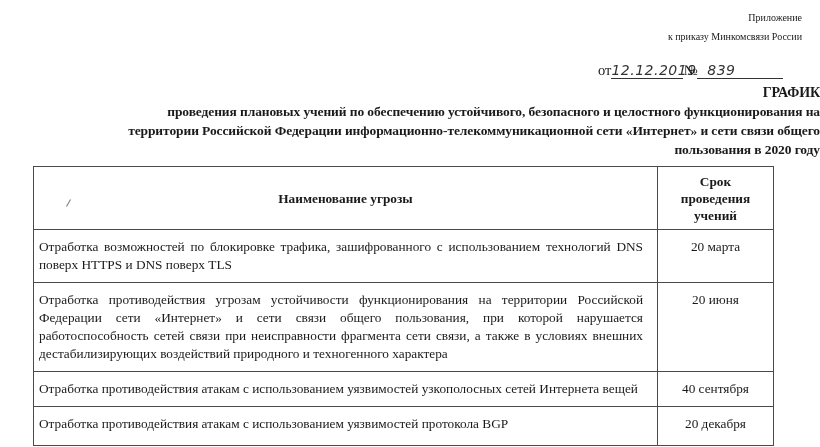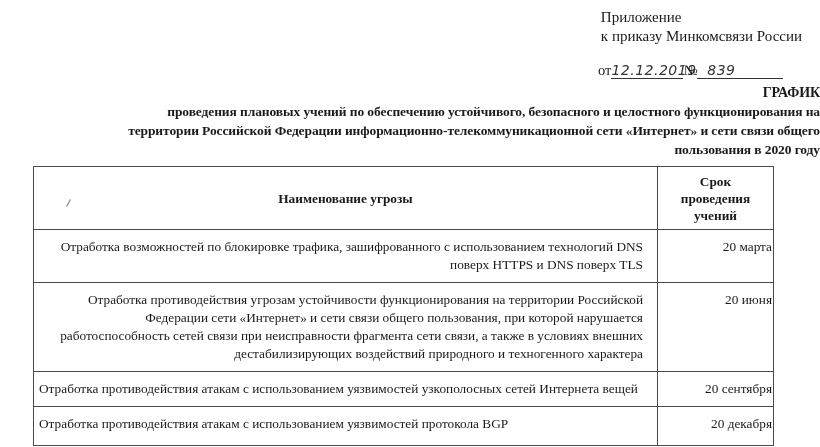--- a/index.html
+++ b/index.html
@@ -1,32 +1,32 @@
 <!DOCTYPE html>
 <html><head>
 <meta charset="utf-8">
 <style>
   html, body { margin: 0; padding: 0; }
   body {
     width: 820px; height: 447px; background: #ffffff; position: relative; overflow: hidden;
     font-family: "Liberation Serif", serif; color: #1a1a1a;
   }
-  .appendix { position: absolute; right: 18px; top: 8px; text-align: left; font-size: 15px; line-height: 19px; }
+  .appendix { position: absolute; right: 18px; top: 8px; text-align: right; font-size: 10px; line-height: 19px; }
   .order-line { position: absolute; left: 598px; top: 62px; font-size: 14.5px; white-space: nowrap; }
   .hand { font-family: "DejaVu Sans", sans-serif; font-style: italic; font-size: 14px; color: #333; letter-spacing: 0.5px; }
   .uline { display: inline-block; border-bottom: 1px solid #333; line-height: 16px; }
   .date-val { width: 72px; text-align: left; }
   .num-val { width: 76px; padding-left: 10px; }
   .title-block { position: absolute; left: 30px; width: 790px; top: 83px; text-align: right; font-weight: bold; font-size: 13.5px; line-height: 19px; letter-spacing: -0.1px; }
   .title-block .main { font-size: 14px; margin-bottom: 0; }
   table.schedule {
     position: absolute; left: 33px; top: 166px; width: 741px;
     border-collapse: collapse; font-size: 13.3px; line-height: 18px;
   }
-  table.schedule td, table.schedule th { border: 1.3px solid #4a4a4a; vertical-align: top; text-align: right; }
+  table.schedule td, table.schedule th { border: 1.3px solid #4a4a4a; vertical-align: top; }
   table.schedule th { font-weight: bold; text-align: center; vertical-align: middle; font-size: 13.3px; line-height: 17px; }
   th.col-threat { height: 60px; position: relative; }
   th.col-date { width: 107px; padding: 2px 4px; margin-top: 36px; }
   td.threat { padding: 8px 14px 8px 5px; text-align: justify; }
   td.date { text-align: center; padding-top: 8px; }
   .tick-mark { position: absolute; left: 34px; top: 32px; width: 1px; height: 8px; background: #777; transform: rotate(30deg); }
   .row-h1 { height: 46px; }
   .row-h2 { height: 77px; margin-left: 28px; }
   .row-h3 { height: 31px; }
   .row-h4 { height: 39px; }
@@ -66,20 +66,20 @@
   <tr class="row-h1">
     <td class="threat">Отработка возможностей по блокировке трафика, зашифрованного с использованием технологий DNS поверх HTTPS и DNS поверх TLS</td>
     <td class="date">20 марта</td>
   </tr>
   <tr class="row-h2">
     <td class="threat">Отработка противодействия угрозам устойчивости функционирования на территории Российской Федерации сети «Интернет» и сети связи общего пользования, при которой нарушается работоспособность сетей связи при неисправности фрагмента сети связи, а также в условиях внешних дестабилизирующих воздействий природного и техногенного характера</td>
     <td class="date">20 июня</td>
   </tr>
   <tr class="row-h3">
     <td class="threat" style="text-align:left;">Отработка противодействия атакам с использованием уязвимостей узкополосных сетей Интернета вещей</td>
-    <td class="date">20 сентября</td>
+    <td class="date">40 сентября</td>
   </tr>
   <tr class="row-h4">
     <td class="threat" style="text-align:left;">Отработка противодействия атакам с использованием уязвимостей протокола BGP</td>
     <td class="date">20 декабря</td>
   </tr>
 </tbody>
   </table>
 
 </body></html>

